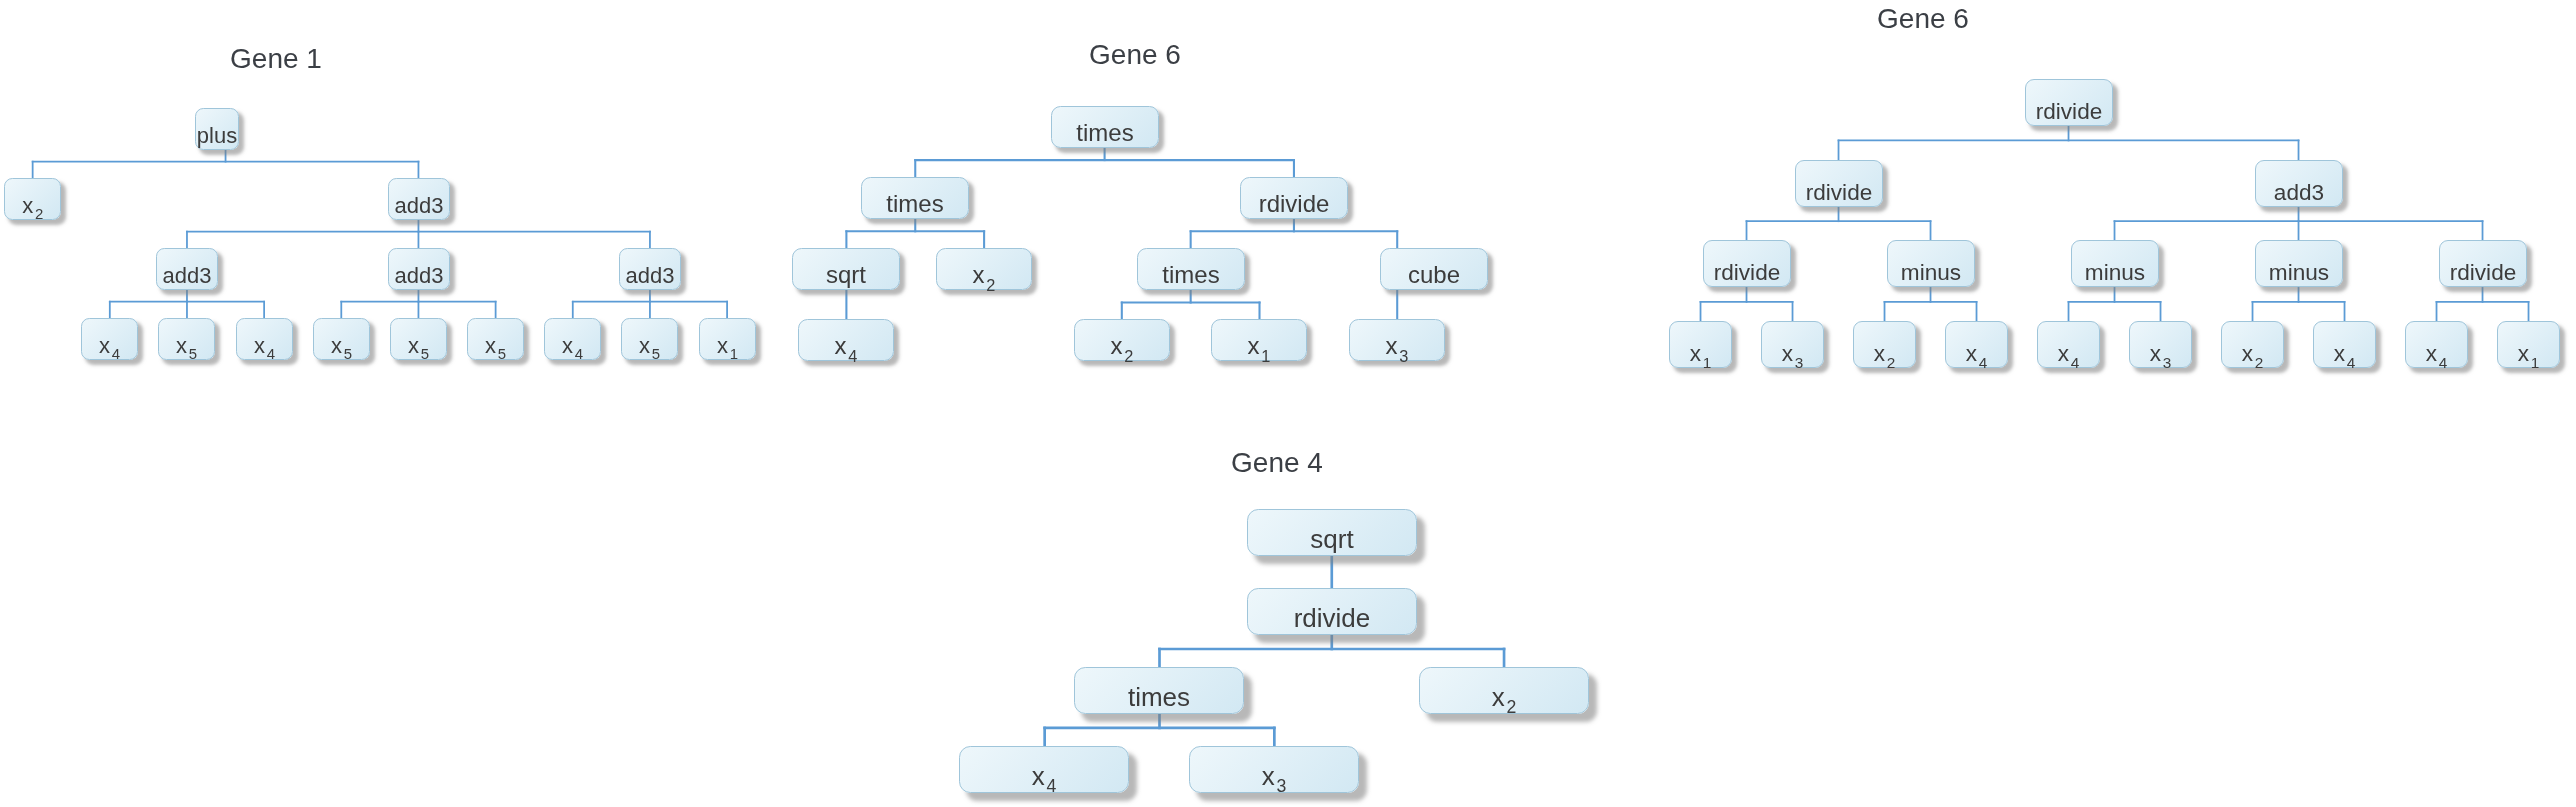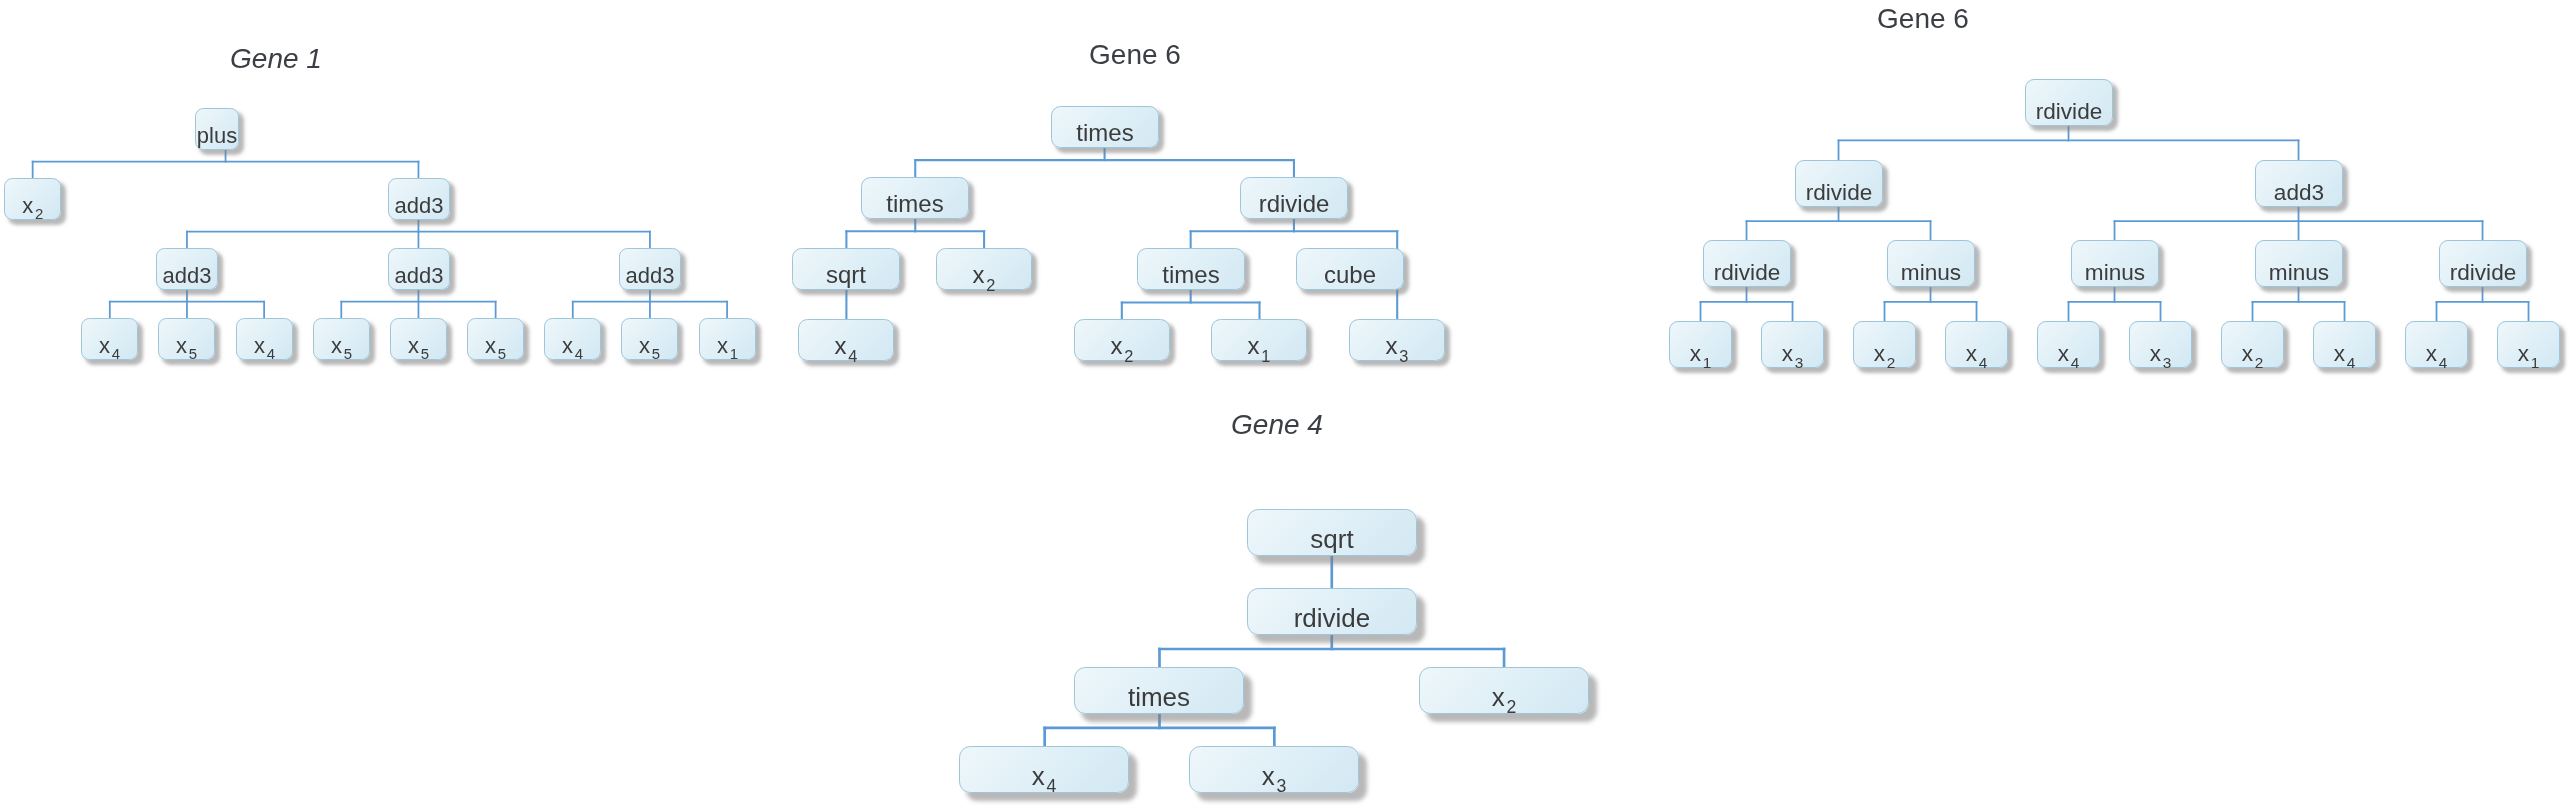--- a/index.html
+++ b/index.html
@@ -117,24 +117,24 @@
         <line x1="2243.75" y1="1071" x2="2243.75" y2="1093.26" stroke="#5b9bd5" stroke-width="4.5" stroke-linecap="square"></line>
         <line x1="1953.5" y1="1093.26" x2="2534" y2="1093.26" stroke="#5b9bd5" stroke-width="4.5" stroke-linecap="square"></line>
         <line x1="1953.5" y1="1093.26" x2="1953.5" y2="1124" stroke="#5b9bd5" stroke-width="4.5" stroke-linecap="square"></line>
         <line x1="2534" y1="1093.26" x2="2534" y2="1124" stroke="#5b9bd5" stroke-width="4.5" stroke-linecap="square"></line>
         <line x1="1953.5" y1="1204" x2="1953.5" y2="1226.26" stroke="#5b9bd5" stroke-width="4.5" stroke-linecap="square"></line>
         <line x1="1760" y1="1226.26" x2="2147" y2="1226.26" stroke="#5b9bd5" stroke-width="4.5" stroke-linecap="square"></line>
         <line x1="1760" y1="1226.26" x2="1760" y2="1257" stroke="#5b9bd5" stroke-width="4.5" stroke-linecap="square"></line>
         <line x1="2147" y1="1226.26" x2="2147" y2="1257" stroke="#5b9bd5" stroke-width="4.5" stroke-linecap="square"></line>
       </g>
     </svg>
-  <div class="title" style="left:276px;top:44px;font-style:italic;">Gene 1</div>
+  <div class="title" style="left:276px;top:44px;">Gene 1</div>
   <div class="title" style="left:1135px;top:40px;">Gene 6</div>
   <div class="title" style="left:1923px;top:3.6px;">Gene 6</div>
-  <div class="title" style="left:1277px;top:410px;font-style:italic;">Gene 4</div>
+  <div class="title" style="left:1277px;top:448px;">Gene 4</div>
   <div class="treegroup" id="tg0">
       <div class="node t0" style="left: 195px; top: 108px; width: 44px; height: 42px;">
         <span>plus</span>
       </div>
       <div class="node t0" style="left: 4.2px; top: 178px; width: 57px; height: 42px;">
         <span>x</span>
         <sub>2</sub>
       </div>
       <div class="node t0" style="left: 388px; top: 178px; width: 62px; height: 42px;">
         <span>add3</span>
@@ -210,21 +210,21 @@
         <span>times</span>
       </div>
       <div class="node t1" style="left: 1074px; top: 319px; width: 96px; height: 42px;">
         <span>x</span>
         <sub>2</sub>
       </div>
       <div class="node t1" style="left: 1211px; top: 319px; width: 96px; height: 42px;">
         <span>x</span>
         <sub>1</sub>
       </div>
-      <div class="node t1" style="left: 1296px; top: 248px; width: 108px; height: 42px;">
+      <div class="node t1" style="left: 1380px; top: 248px; width: 108px; height: 42px;">
         <span>cube</span>
       </div>
       <div class="node t1" style="left: 1349px; top: 319px; width: 96px; height: 42px;">
         <span>x</span>
         <sub>3</sub>
       </div>
     </div>
   <div class="treegroup" id="tg2">
       <div class="node t2" style="left: 2025px; top: 79px; width: 88px; height: 47px;">
         <span>rdivide</span>

